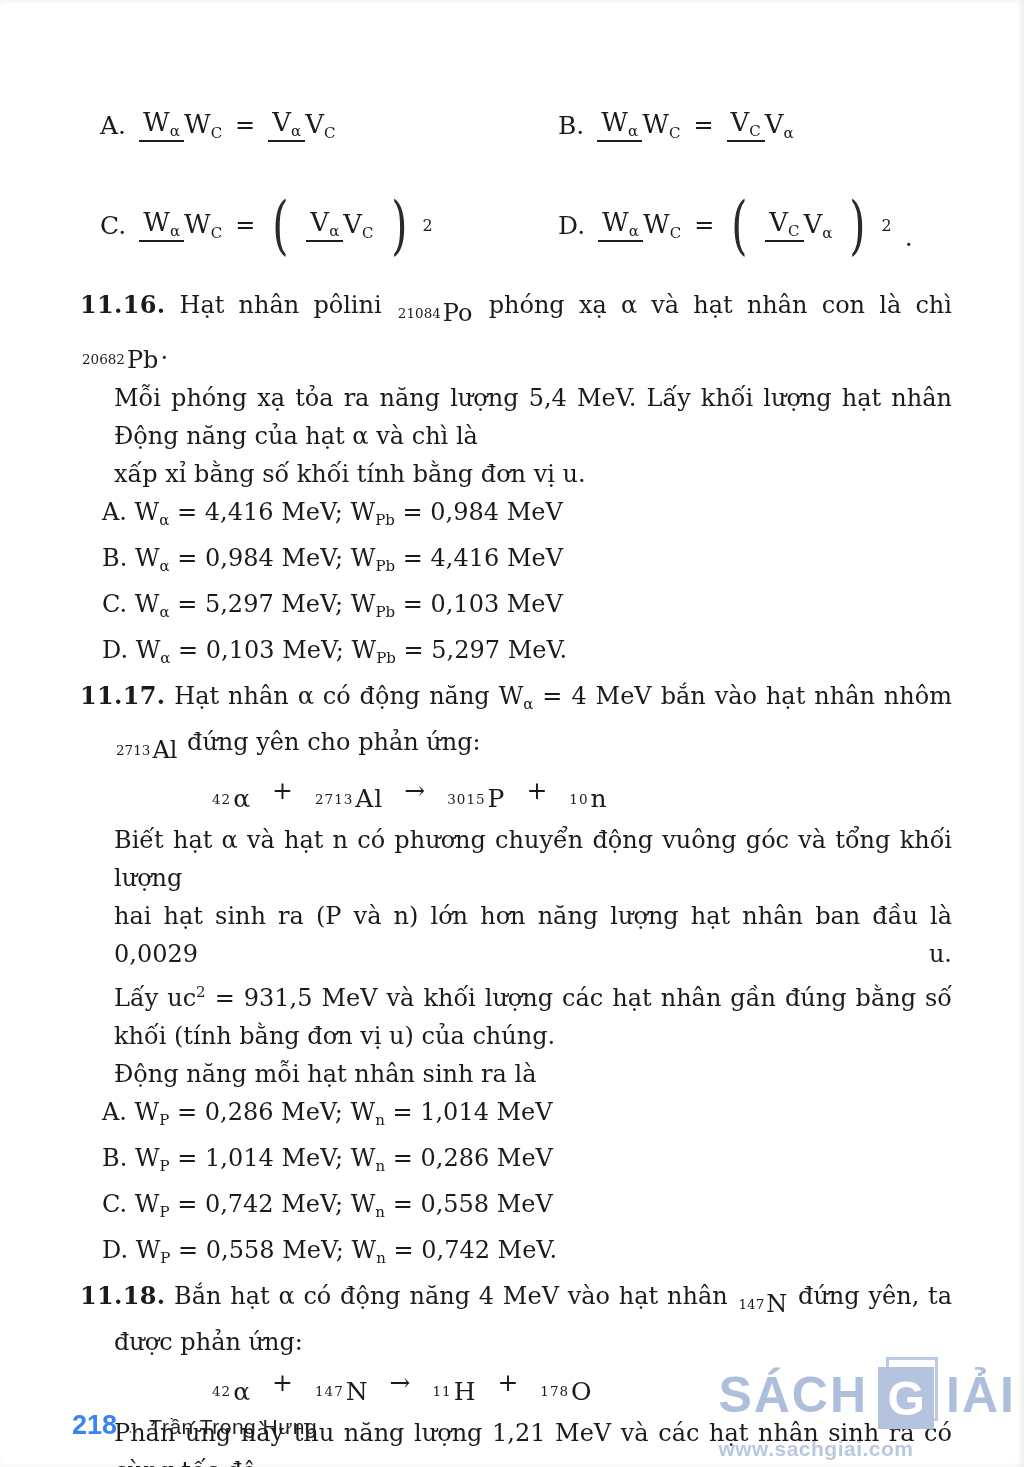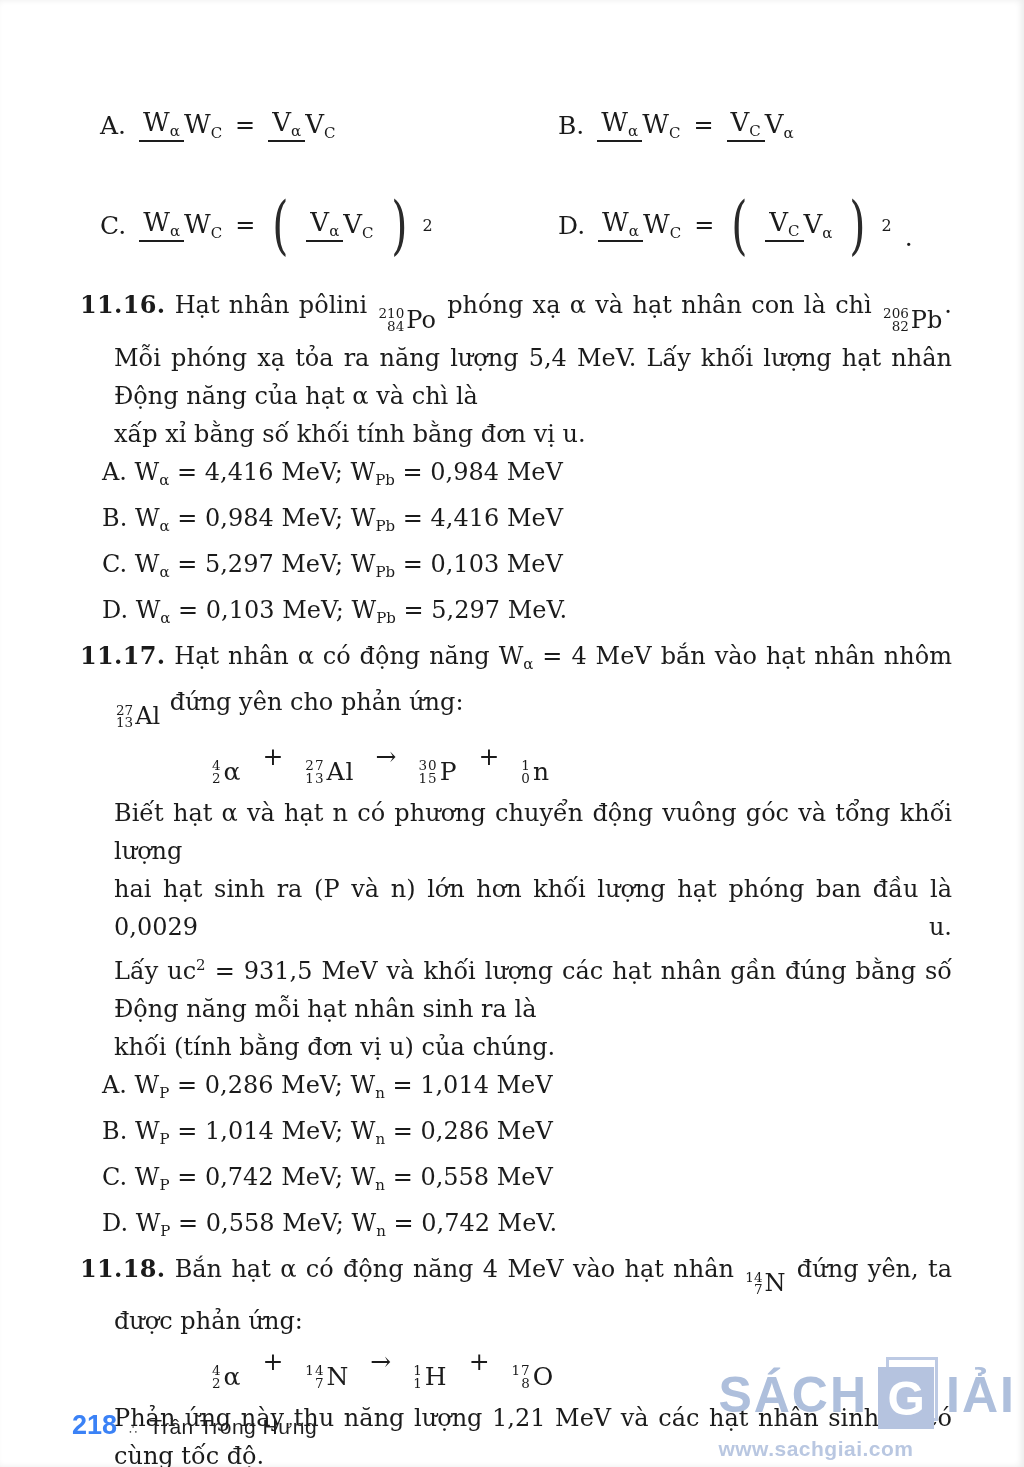--- a/index.html
+++ b/index.html
@@ -29,21 +29,21 @@
   .line { display:block; line-height:38px; margin-left:42px; white-space:normal; }
   .first { margin-left:8px; }
   .jline { text-align:justify; text-align-last:justify; }
   .qnum { font-weight:bold; letter-spacing:.3px; }
   .optline { display:block; line-height:38px; margin-left:30px; }
   .osub { font-size:15px; vertical-align:-5px; }
   .osup { font-size:15px; vertical-align:9px; }
 
   
   .nuclide { display:inline-flex; align-items:center; vertical-align:-5px; margin:0 2px; }
-  .nuclide .ms { display:inline-flex; flex-direction:column; align-items:flex-end; font-size:13.5px; line-height:12.5px; margin-right:2px; }
+  .nuclide .ms { display:inline-flex; align-items:flex-end; font-size:13.5px; line-height:12.5px; margin-right:2px; }
   .nuclide .sym { font-size:inherit; }
 
   .reaction { display:block; margin:0 0 0 138px; line-height:44px; font-size:25px; letter-spacing:1px; }
   .reaction .op { margin:0 10px; }
 
   
   .footer { position:absolute; left:72px; bottom:26px; display:flex; align-items:baseline; gap:12px;
             font-family:"Liberation Sans", sans-serif; }
   .pageno { font-size:27px; font-weight:bold; color:#3b82f6; }
   .fmark { font-size:13px; color:#555; }
@@ -202,26 +202,26 @@
         <span class="op">+</span>
         <span class="nuclide">
             <span class="ms">
               <span>1</span>
               <span>0</span>
             </span>
             <span class="sym">n</span>
           </span>
       </span>
       <span class="line jline">Biết hạt α và hạt n có phương chuyển động vuông góc và tổng khối lượng</span>
-      <span class="line jline">hai hạt sinh ra (P và n) lớn hơn khối lượng hạt phóng ban đầu là 0,0029 u.</span>
+      <span class="line jline">hai hạt sinh ra (P và n) lớn hơn năng lượng hạt nhân ban đầu là 0,0029 u.</span>
       <span class="line jline">
         <span>Lấy uc</span><span class="osup">2</span><span> = 931,5 MeV và khối lượng các hạt nhân gần đúng bằng số</span>
       </span>
+      <span class="line">khối (tính bằng đơn vị u) của chúng.</span>
       <span class="line">Động năng mỗi hạt nhân sinh ra là</span>
-      <span class="line">khối (tính bằng đơn vị u) của chúng.</span>
 
       <span class="optline"><span>A.</span> <span>W</span><span class="osub">P</span><span> = 0,286 MeV; </span><span>W</span><span class="osub">n</span><span> = 1,014 MeV</span></span>
       <span class="optline"><span>B.</span> <span>W</span><span class="osub">P</span><span> = 1,014 MeV; </span><span>W</span><span class="osub">n</span><span> = 0,286 MeV</span></span>
       <span class="optline"><span>C.</span> <span>W</span><span class="osub">P</span><span> = 0,742 MeV; </span><span>W</span><span class="osub">n</span><span> = 0,558 MeV</span></span>
       <span class="optline"><span>D.</span> <span>W</span><span class="osub">P</span><span> = 0,558 MeV; </span><span>W</span><span class="osub">n</span><span> = 0,742 MeV.</span></span>
     </div>
 
     <div class="qblock">
       <span class="line first jline">
         <span class="qnum">11.18.</span>

